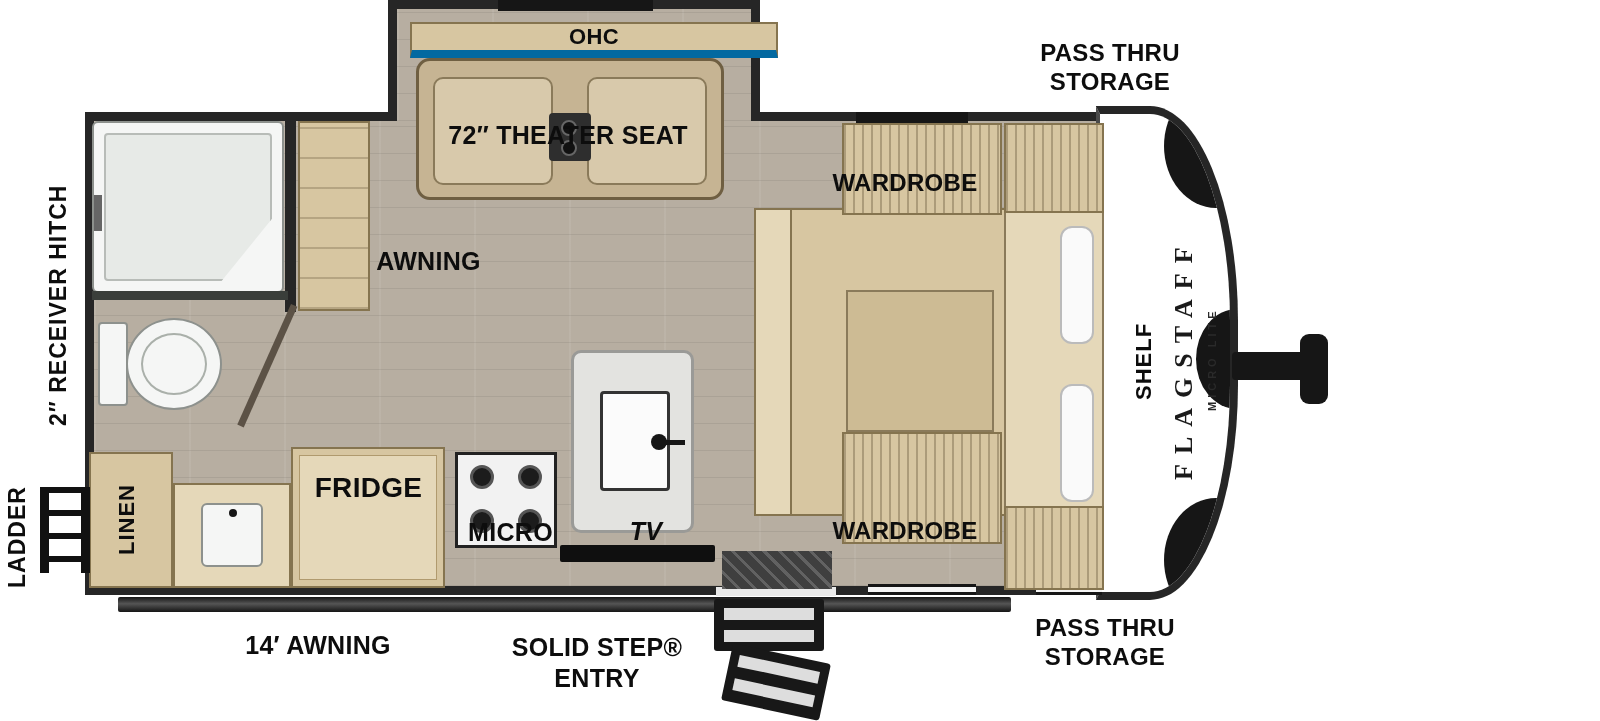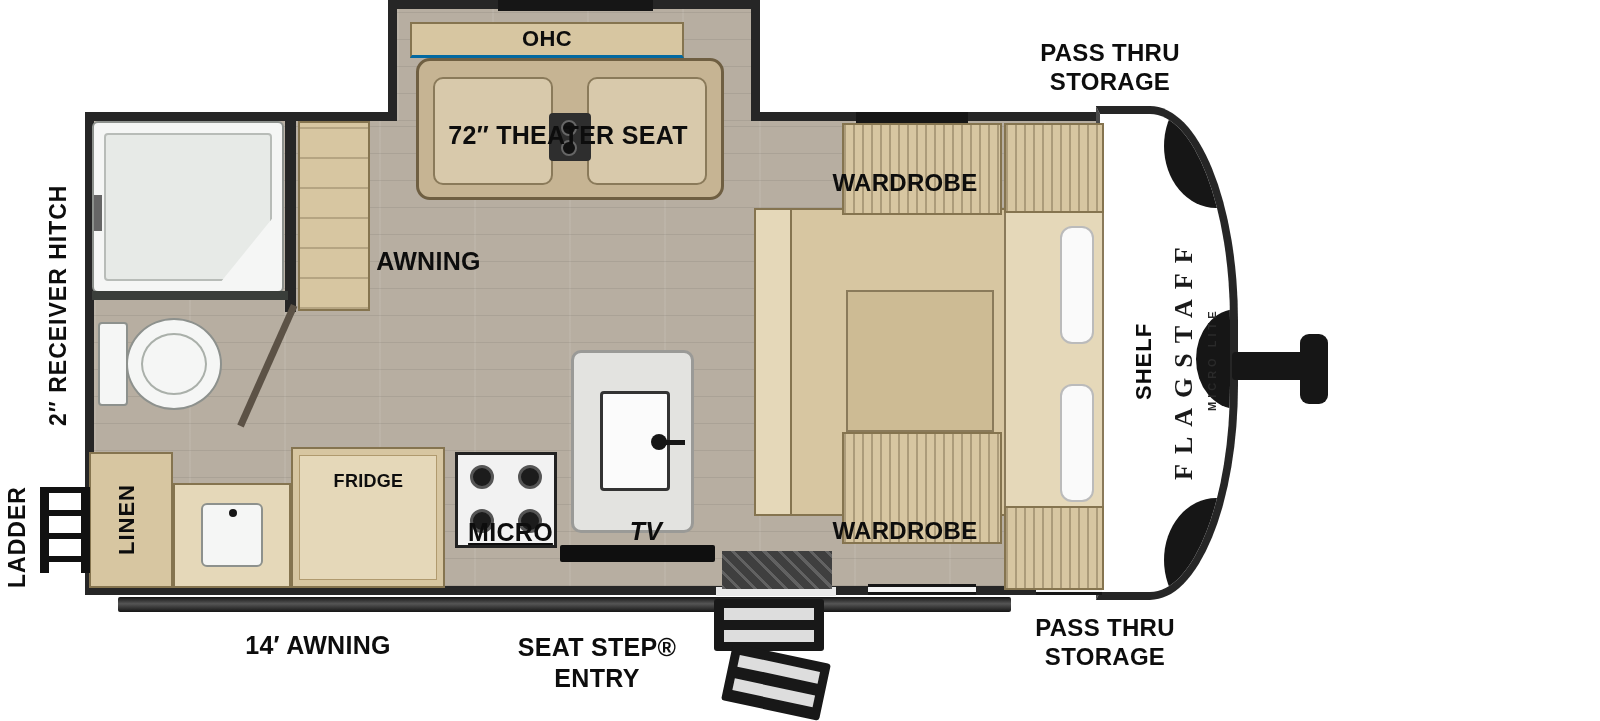--- a/index.html
+++ b/index.html
@@ -90,21 +90,21 @@
   <div class="abs" style="left:846px;top:290px;width:148px;height:142px;background:#cdbb94;border:2px solid #8a7a5a;"></div>
   <div class="abs wood-light" style="left:1004px;top:206px;width:100px;height:312px;border:2px solid #8a7a5a;">
     <div class="abs" style="left:54px;top:18px;width:34px;height:118px;background:#fafafa;border:2px solid #bbb;border-radius:12px;"></div>
     <div class="abs" style="left:54px;top:176px;width:34px;height:118px;background:#fafafa;border:2px solid #bbb;border-radius:12px;"></div>
   </div>
   <div class="abs wood hatch-v" style="left:842px;top:123px;width:160px;height:92px;"></div>
   <div class="abs wood hatch-v" style="left:1004px;top:123px;width:100px;height:90px;"></div>
   <div class="abs wood hatch-v" style="left:842px;top:432px;width:160px;height:112px;"></div>
   <div class="abs wood hatch-v" style="left:1004px;top:506px;width:100px;height:84px;"></div>
 
-  <div class="abs wood" style="left:410px;top:22px;width:274px;height:36px;border-bottom:3px solid #0369a1;display:flex;align-items:center;justify-content:center;">
+  <div class="abs wood" style="left:410px;top:22px;width:368px;height:36px;border-bottom:8px solid #0369a1;display:flex;align-items:center;justify-content:center;">
     <span class="label" style="position:static;font-size:22px;">OHC</span>
   </div>
   <div class="abs" style="left:416px;top:58px;width:308px;height:142px;background:#c6b493;border:3px solid #6f5f42;border-radius:14px;">
     <div class="abs" style="left:14px;top:16px;width:120px;height:108px;background:#d8c9ab;border:2px solid #8a7a5a;border-radius:10px;"></div>
     <div class="abs" style="right:14px;top:16px;width:120px;height:108px;background:#d8c9ab;border:2px solid #8a7a5a;border-radius:10px;"></div>
     <div class="abs" style="left:50%;top:52px;transform:translateX(-50%);width:42px;height:48px;background:#2e2e2e;border-radius:4px;">
       <div class="abs" style="left:12px;top:7px;width:16px;height:16px;border-radius:50%;background:#111;border:2px solid #666;"></div>
       <div class="abs" style="left:12px;top:27px;width:16px;height:16px;border-radius:50%;background:#111;border:2px solid #666;"></div>
     </div>
   </div>
@@ -123,24 +123,24 @@
   </div>
   <div class="abs" style="left:40px;top:487px;width:50px;height:86px;border-left:9px solid #111;border-right:9px solid #111;background:repeating-linear-gradient(180deg,#111 0 6px,transparent 6px 23px);"></div>
 
   <div class="label" style="left:1010px;top:38px;width:200px;font-size:24px;">PASS THRU
 STORAGE</div>
   <div class="label" style="left:1005px;top:613px;width:200px;font-size:24px;">PASS THRU
 STORAGE</div>
   <div class="label" style="left:418px;top:120px;width:300px;font-size:25px;">72″ THEATER SEAT</div>
   <div class="label" style="left:800px;top:168px;width:210px;font-size:24px;">WARDROBE</div>
   <div class="label" style="left:356px;top:246px;width:145px;font-size:25px;">AWNING</div>
-  <div class="label" style="left:296px;top:471px;width:145px;font-size:18px;">FRIDGE</div>
-  <div class="label" style="left:448px;top:517px;width:125px;font-size:25px;text-decoration:underline;">MICRO</div>
+  <div class="label" style="left:296px;top:471px;width:145px;font-size:28px;">FRIDGE</div>
+  <div class="label" style="left:448px;top:517px;width:125px;font-size:25px;">MICRO</div>
   <div class="label" style="left:616px;top:516px;width:60px;font-size:25px;font-style:italic;">TV</div>
   <div class="label" style="left:800px;top:516px;width:210px;font-size:24px;">WARDROBE</div>
   <div class="label" style="left:198px;top:630px;width:240px;font-size:25px;">14′ AWNING</div>
-  <div class="label" style="left:477px;top:632px;width:240px;font-size:25px;">SEAT STEP®
+  <div class="label" style="left:477px;top:632px;width:240px;font-size:25px;">SOLID STEP®
 ENTRY</div>
   <div class="vlabel" style="left:40px;top:160px;width:36px;height:290px;font-size:23px;">2″ RECEIVER HITCH</div>
   <div class="vlabel" style="left:0;top:472px;width:34px;height:130px;font-size:23px;">LADDER</div>
   <div class="vlabel" style="left:110px;top:470px;width:34px;height:100px;font-size:22px;">LINEN</div>
 
 </div>
 
 </body></html>

